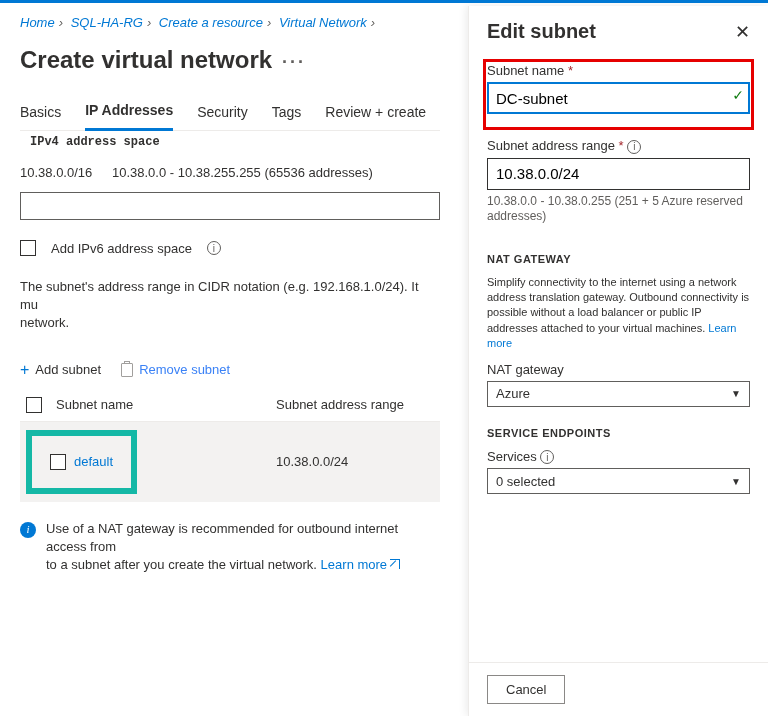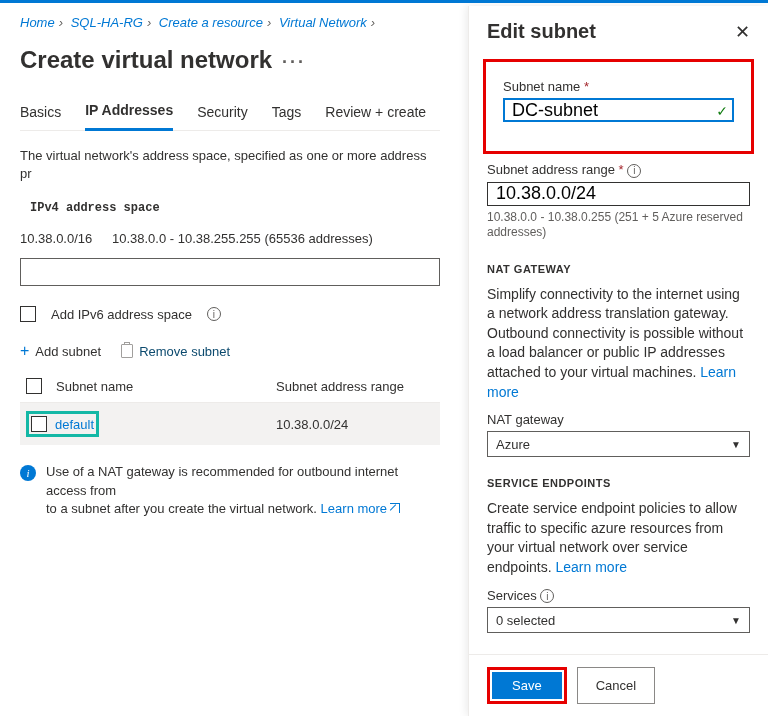--- a/index.html
+++ b/index.html
@@ -27,55 +27,55 @@
     .desc { padding: 16px 0 14px; color: #323130; line-height: 1.4; }
     .section-h { font-weight: 600; padding: 4px 0 10px 10px; font-size:12px;font-family:Liberation Mono, monospace; }
     .addr-row { padding: 6px 0 12px; font-size:13px; }
     .addr-row .cidr { margin-right: 16px; }
     .big-input { width: 100%; border: 1px solid #605e5c; height: 28px; padding: 0 8px; font-size:13px; }
     .chk-row { display:flex; align-items:center; gap:15px; padding: 20px 0 6px; }
     .chk { width:16px; height:16px; border:1px solid #323130; background:#fff; cursor:pointer; }
     .info-ic { width:14px; height:14px; border:1px solid #605e5c; border-radius:50%; display:inline-flex; align-items:center; justify-content:center; font-size:10px; color:#605e5c; }
     .subnet-actions { display:flex; gap:20px; padding: 14px 0 10px; align-items:center; }
     .act-btn { display:flex; align-items:center; gap:6px; cursor:pointer; }
-    .act-btn.disabled { color:#0c4a6e; }
+    .act-btn.disabled { color:#3b82f6; }
     .plus-ic { color:#0078d4; font-size:16px; font-weight:300; }
     .trash-ic { width:12px; height:14px; border:1px solid #a19f9d; border-radius:1px; position:relative; }
     .trash-ic::before { content:""; position:absolute; top:-3px; left:2px; right:2px; height:2px; border:1px solid #a19f9d; border-bottom:none; }
     .tbl-head, .tbl-row { display:flex; align-items:center; padding: 8px 6px; }
     .tbl-head { border-bottom: 1px solid #edebe9; font-weight:400; color:#323130; }
     .col-chk { width: 30px; }
     .col-name { width: 220px; }
     .col-range { flex:1; }
     .tbl-row { background:#f3f2f1; }
     .tbl-row .link { color:#0078d4; cursor:pointer; }
-    .highlight-red { border: 3px solid #14b8a6; padding:2px; display:inline-block; }
+    .highlight-red { border: 6px solid #14b8a6; padding:18px; display:inline-block; }
     .info-banner { display:flex; gap:10px; padding: 18px 0; line-height:1.4; }
     .info-banner .info-circle { width:16px; height:16px; border-radius:50%; background:#0078d4; color:#fff; font-size:11px; display:flex; align-items:center; justify-content:center; flex-shrink:0; margin-top:2px; font-style:italic; font-family:Georgia,serif;}
     .learn-link { color:#0078d4; }
     .ext-ic { display:inline-block; width:10px; height:10px; border:1px solid #0078d4; border-left:none; border-bottom:none; position:relative; margin-left:3px; vertical-align:baseline;}
     .ext-ic::after{content:""; position:absolute; width:8px; height:1px; background:#0078d4; transform:rotate(-45deg); top:3px; left:-1px;}
 
     
     .panel { position:absolute; top:3px; right:0; bottom:0; width:300px; background:#fff; border-left:1px solid #edebe9; box-shadow:-2px 0 8px rgba(0,0,0,0.08); padding: 14px 18px 60px; overflow:hidden; }
     .panel-head { display:flex; justify-content:space-between; align-items:center; padding-bottom:20px;gap:48px; }
     .panel-head h2 { font-size:20px; font-weight:600; }
     .close-x { font-size:18px; cursor:pointer; color:#323130; font-weight:300; }
     .fld-label { font-size:13px; padding-bottom:4px; display:block; }
     .req { color:#a4262c; }
     .fld-input-wrap { position:relative; margin-bottom:12px; }
-    .fld-input { width:100%; height:24px; border:1px solid #323130; padding:0 26px 0 8px; font-size:18px; }
+    .fld-input { width:100%; height:32px; border:1px solid #323130; padding:0 26px 0 8px; font-size:15px; }
     .fld-input.valid { border-color:#0078d4; box-shadow: inset 0 0 0 1px #0078d4; }
     .check-ic { position:absolute; right:6px; top:5px; color:#107c10; font-size:14px; }
-    .fld-help { font-size:12px; color:#605e5c; line-height:1.3; margin-top:-8px; margin-bottom:8px; }
+    .fld-help { font-size:12px; color:#605e5c; line-height:1.3; margin-top:-8px; margin-bottom:14px; }
     .sec-head { font-size:11px; font-weight:600; letter-spacing:0.5px; padding: 14px 0 10px; }
-    .sec-body { font-size:14px; line-height:1.4; color:#323130; padding-bottom:10px; }
+    .sec-body { font-size:11px; line-height:1.4; color:#323130; padding-bottom:10px; }
     .select-box { width:100%; height:26px; border:1px solid #605e5c; padding:0 8px; display:flex; align-items:center; justify-content:space-between; cursor:pointer; font-size:13px; margin-bottom:6px;}
     .chev { font-size:10px; color:#323130; }
-    .box-red { border:3px solid #e60000; padding:17px; margin:-4px -4px 8px -4px; }
+    .box-red { border:3px solid #e60000; padding:1px; margin:-4px -4px 8px -4px; }
     .panel-foot { position:absolute; left:0; right:0; bottom:0; padding:12px 18px; display:flex; gap:10px; background:#fff; border-top:1px solid #edebe9;}
     .btn-primary { background:#0078d4; color:#fff; border:none; padding:6px 20px; font-size:13px; cursor:pointer; }
     .btn-secondary { background:#fff; color:#323130; border:1px solid #8a8886; padding:6px 18px; font-size:13px; cursor:pointer; }
     .btn-red-box { border:3px solid #e60000; padding:2px; display:inline-block; }
   </style>
 </head>
 <body>
 
 <div class="main-col">
   <nav class="breadcrumb">
@@ -91,35 +91,37 @@
   </h1>
 
   <div class="tabs">
     <div class="tab">Basics</div>
     <div class="tab active">IP Addresses</div>
     <div class="tab">Security</div>
     <div class="tab">Tags</div>
     <div class="tab">Review + create</div>
   </div>
 
-  <p class="desc">The virtual network's address space, specified as one or more address pr</p>
 
   <div class="section-h">IPv4 address space</div>
   <div class="addr-row">
     <span class="cidr">10.38.0.0/16</span>
     <span>10.38.0.0 - 10.38.255.255 (65536 addresses)</span>
   </div>
   <input class="big-input" type="text" style="">
 
   <div class="chk-row">
     <div class="chk"></div>
     <span>Add IPv6 address space</span>
     <span class="info-ic">i</span>
   </div>
 
+  <p class="desc">
+    <span>The subnet's address range in CIDR notation (e.g. 192.168.1.0/24). It mu</span><br><span>network.</span>
+  </p>
 
   <div class="subnet-actions">
     <div class="act-btn">
       <span class="plus-ic">+</span>
       <span>Add subnet</span>
     </div>
     <div class="act-btn disabled">
       <span class="trash-ic"></span>
       <span>Remove subnet</span>
     </div>
@@ -182,29 +184,24 @@
     <span>Simplify connectivity to the internet using a network address translation gateway. Outbound connectivity is possible without a load balancer or public IP addresses attached to your virtual machines.</span>
     <a class="learn-link">Learn more</a>
   </div>
   <label class="fld-label">NAT gateway</label>
   <div class="select-box">
     <span>Azure</span>
       <span class="chev">▼</span>
   </div>
 
   <div class="sec-head">SERVICE ENDPOINTS</div>
-  <div class="sec-body">
-    <span>Create service endpoint policies to allow traffic to specific azure resources from your virtual network over service endpoints.</span>
-    <a class="learn-link">Learn more</a>
-  </div>
   <label class="fld-label">
     <span>Services</span> <span class="info-ic">i</span>
   </label>
   <div class="select-box">
     <span>0 selected</span>
       <span class="chev">▼</span>
   </div>
 
   <div class="panel-foot">
-    <span class="btn-red-box"><button class="btn-primary">Save</button></span>
     <button class="btn-secondary">Cancel</button>
   </div>
 </aside>
 
 </body></html>

